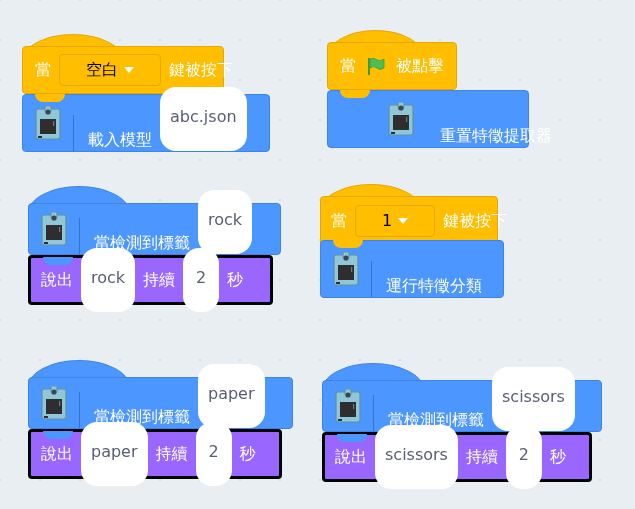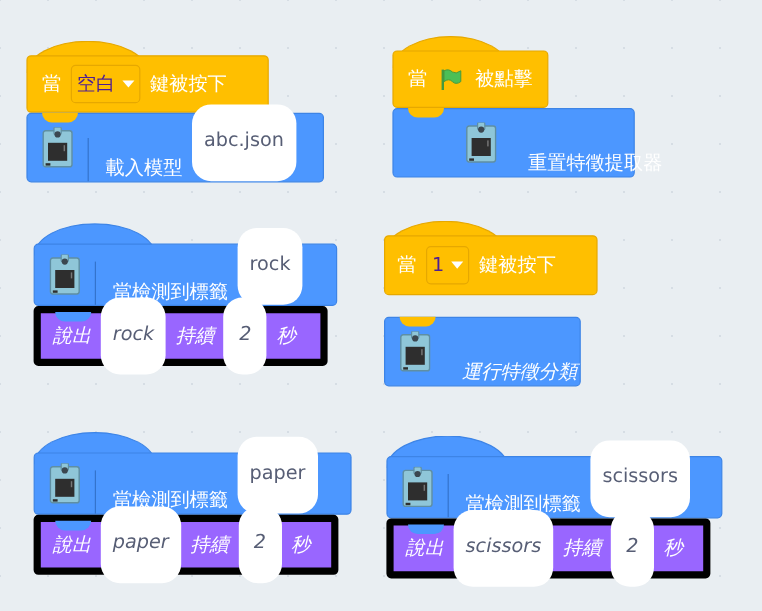--- a/index.html
+++ b/index.html
@@ -17,34 +17,34 @@
     display:flex; align-items:center;
     color:#fff; font-size:16px; white-space:nowrap;
   }
   .hat { background:#ffbf00; border:1px solid #e6a800; border-radius:4px; }
   .hat-cap {
     position:absolute; background:#ffbf00; border:1px solid #e6a800; border-bottom:none;
     border-radius: 50% 50% 0 0 / 100% 100% 0 0;
   }
   .hat-cap.blue { background:#4c97ff; border-color:#3d84e6; }
   .ext { background:#4c97ff; border:1px solid #3d84e6; border-radius:4px;align-items:flex-end; }
-  .looks { background:#9966ff; border:6px solid #000000; border-radius:4px;font-style:italic; }
+  .looks { background:#9966ff; border:3px solid #000000; border-radius:4px; }
   .notch {
     position:absolute; width:30px; height:8px; left:12px;
     border-radius:0 0 8px 8px;
   }
   .txt { margin:0 4px; }
   .pill {
     background:#fff; color:#575e75; border-radius:16px; height:32px; line-height:28px;
     padding:16px 10px; margin:0 4px; font-size:16px; display:inline-block;
   }
   .pill.num { min-width:16px; text-align:center; }
   .dropdown {
-    border:1px solid #e6a800; background:#ffbf00; color:#4c1d95; border-radius:4px;
-    height:30px; line-height:30px; padding:0 4px; margin:0 4px; display:inline-flex; align-items:center; gap:6px;text-align:center;
+    border:1px solid #e6a800; background:#ffbf00; color:#000000; border-radius:4px;
+    height:30px; line-height:30px; padding:0 26px; margin:0 4px; display:inline-flex; align-items:center; gap:6px;text-align:center;
   }
   .caret { width:0; height:0; border-left:5px solid transparent; border-right:5px solid transparent; border-top:6px solid #fff; }
   .icon-wrap { display:flex; align-items:center; height:100%; padding-left:12px; }
   .dev-icon { width:26px; height:34px; }
   .sep { width:1px; height:36px; background:#3373cc; margin:0 10px 0 12px; }
   .flag { width:20px; height:20px; margin:0 6px; }
 </style>
 </head>
 <body>
 
@@ -131,21 +131,21 @@
 <div class="script">
   <div class="hat-cap" style="left:320px;top:184px;width:100px;height:26px;"></div>
   <div class="block hat" style="left:320px;top:196px;width:178px;height:50px;padding-left:6px;">
     <span class="txt">當</span>
     <span class="dropdown">
         <span>1</span>
         <span class="caret"></span>
       </span>
     <span class="txt">鍵被按下</span>
   </div>
-  <div class="block ext" style="left:320px;top:264px;width:164px;height:58px;font-style:italic;">
+  <div class="block ext" style="left:320px;top:240px;width:184px;height:58px;">
     <div class="notch" style="background:#ffbf00;top:-1px;"></div>
     <span class="icon-wrap">
         <svg class="dev-icon">
           <use href="#dev"></use>
         </svg>
       </span>
     <span class="sep"></span>
     <span class="txt">運行特徵分類</span>
   </div>
 </div>

